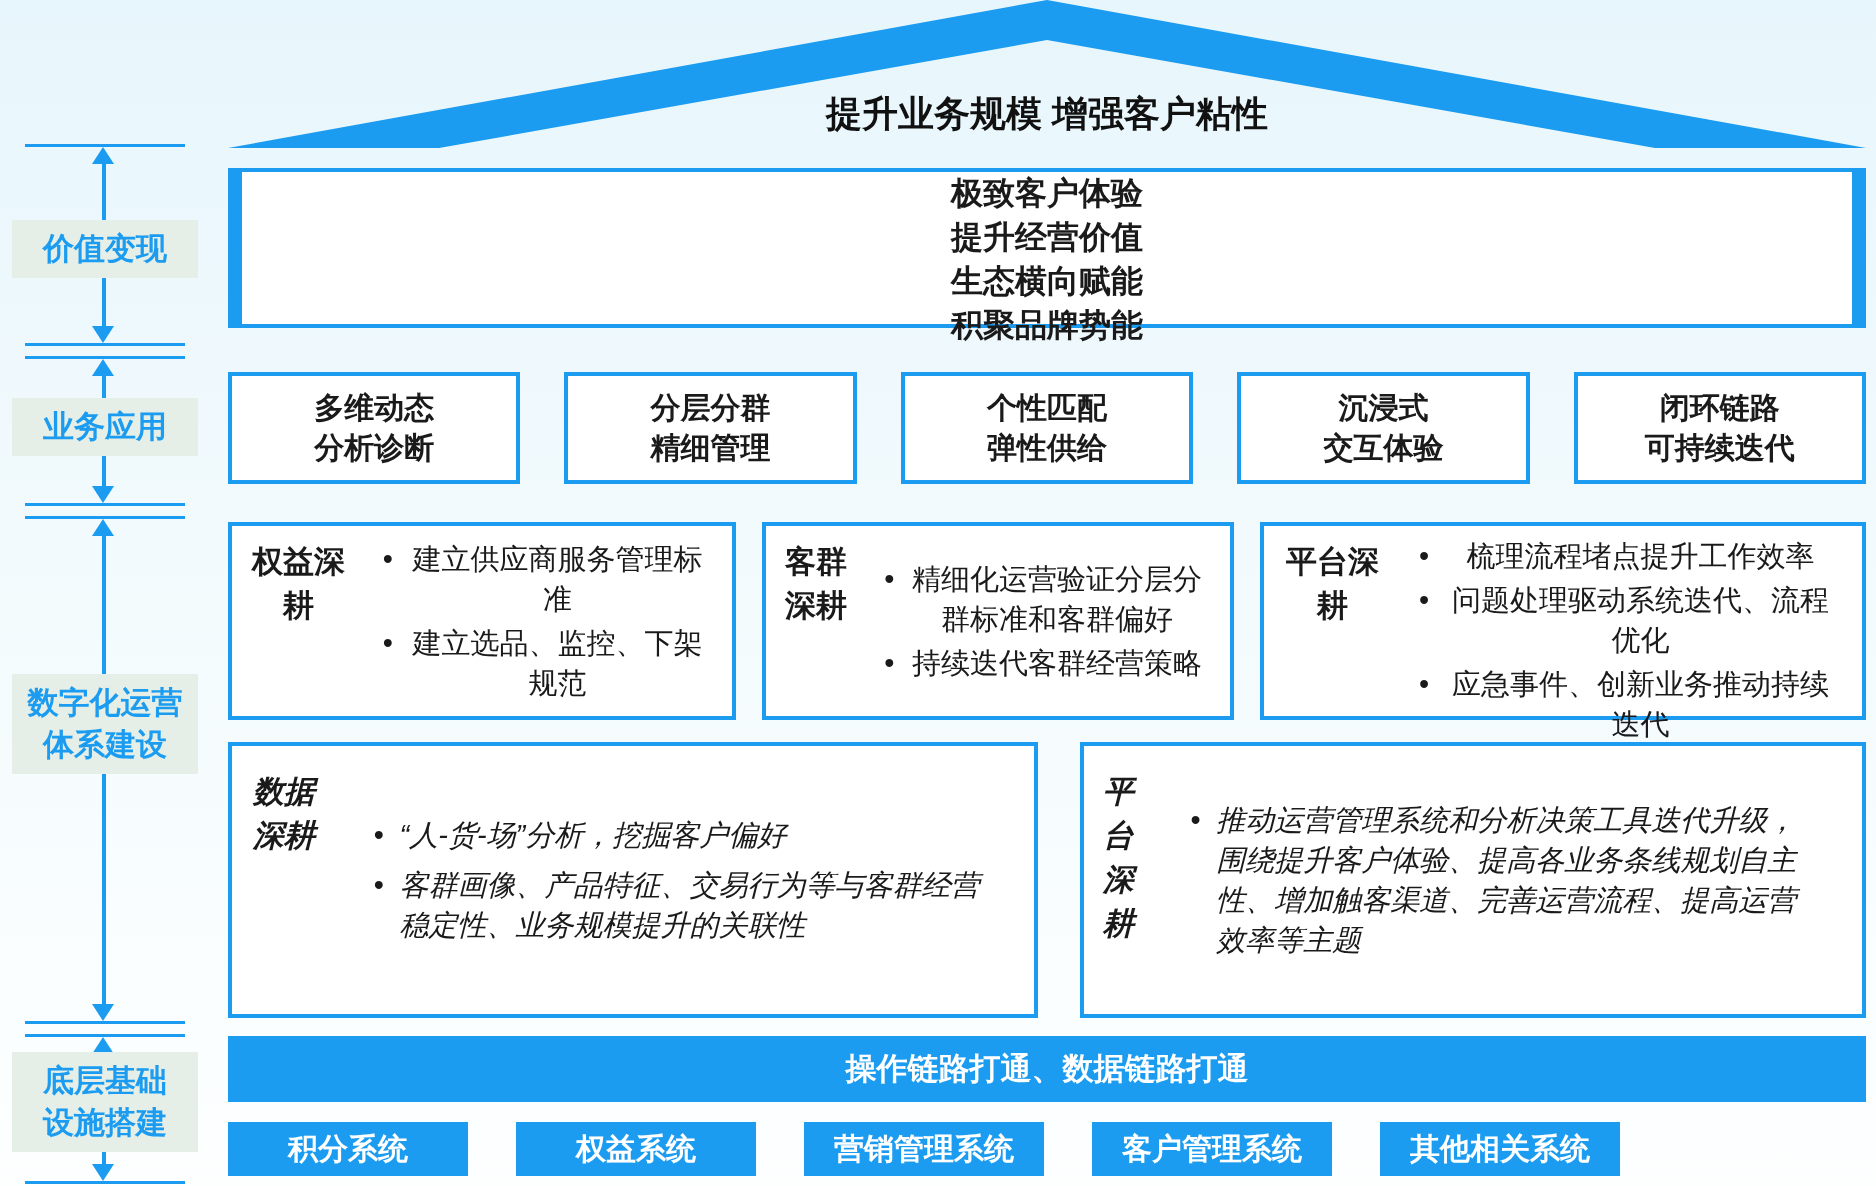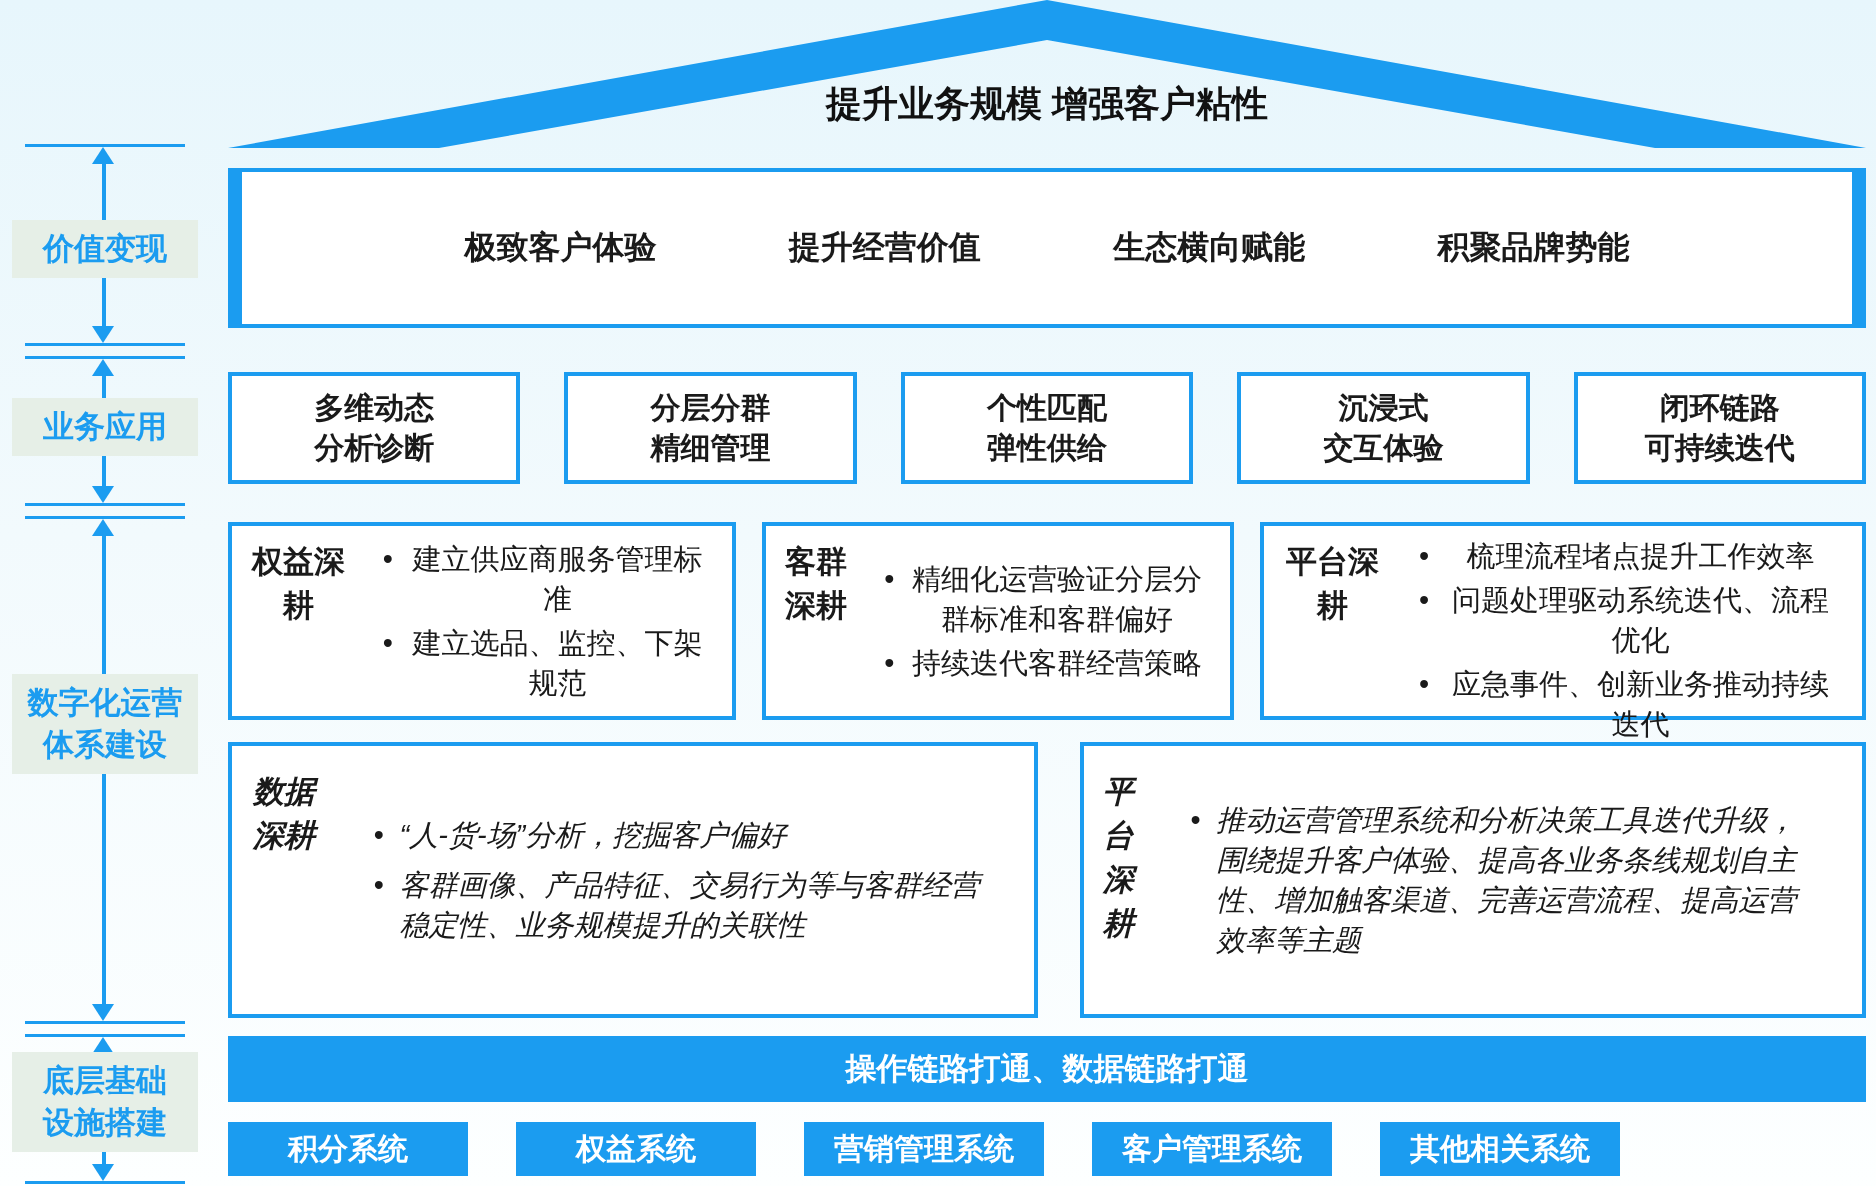--- a/index.html
+++ b/index.html
@@ -17,28 +17,28 @@
   .ahead.up{top:3px;border-bottom:17px solid #1B9CF0;}
   .ahead.down{bottom:3px;border-top:17px solid #1B9CF0;}
   .rail-label{
     position:absolute;left:12px;width:186px;z-index:2;background:#E6EFE7;
     color:#1B9CF0;font-weight:bold;font-size:31px;line-height:42px;
     text-align:center;padding:8px 0;
   }
   
   .roof-svg{position:absolute;left:228px;top:0;}
   .roof-title{
-    position:absolute;left:228px;top:80px;width:1638px;text-align:center;
+    position:absolute;left:228px;top:90px;width:1638px;text-align:center;
     font-size:36px;font-weight:bold;line-height:48px;color:#111;
   }
   
   .value-box{
     position:absolute;left:228px;top:168px;width:1638px;height:160px;box-sizing:border-box;
     background:#fff;border:4px solid #1B9CF0;border-left-width:14px;border-right-width:14px;
-    display:flex;align-items:center;justify-content:space-evenly;padding:0 90px;
+    display:flex;align-items:center;justify-content:space-evenly;padding:0 90px;flex-direction:column;
   }
   .value-item{font-size:32px;font-weight:bold;white-space:nowrap;}
   
   .app-row{position:absolute;left:228px;top:372px;width:1638px;height:112px;display:flex;gap:44px;}
   .app-box{
     flex:1;background:#fff;border:4px solid #1B9CF0;box-sizing:border-box;
     display:flex;flex-direction:column;align-items:center;justify-content:center;
     font-size:30px;font-weight:bold;line-height:1.32;text-align:center;
   }
   

